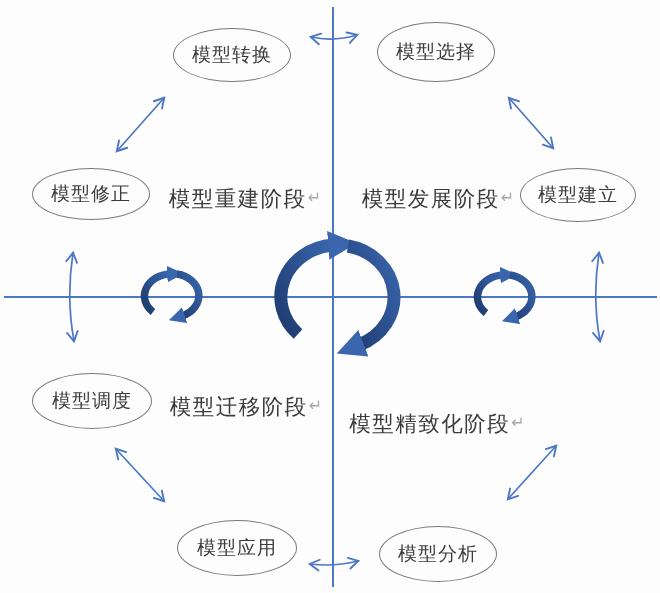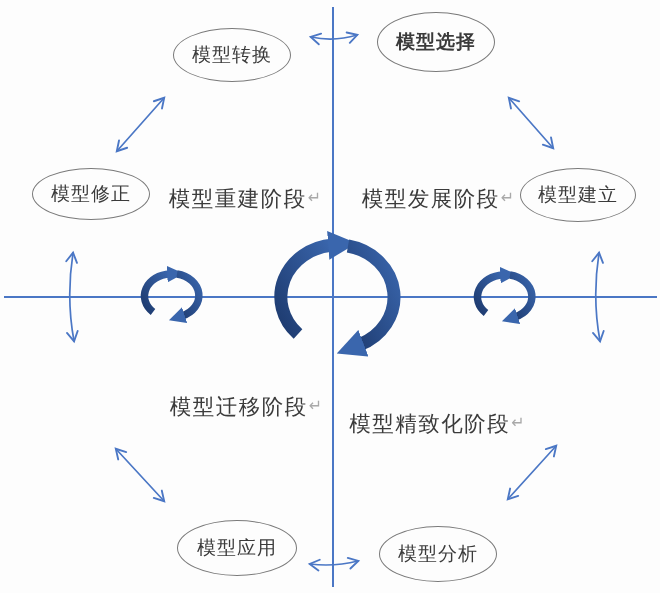--- a/index.html
+++ b/index.html
@@ -99,28 +99,31 @@
 
     <g fill="none" stroke="url(#cyc-grad)" stroke-width="7.5">
       <path d="M 486,313 A 27,22 0 0 1 503,275" marker-end="url(#tri-arrow)"></path>
       <path d="M 510,275 A 27,22 0 0 1 515,317" marker-end="url(#tri-arrow)"></path>
     </g>
   </svg>
 
   <div class="node" style="left:173px;top:28px;width:118px;height:54px;">
     <span>模型转换</span>
   </div>
-  <div class="node" style="left:377px;top:12px;width:118px;height:60px;font-weight:bold;">
+  <div class="node" style="left:377px;top:22px;width:118px;height:60px;">
     <span>模型选择</span>
   </div>
   <div class="node" style="left:32px;top:168px;width:118px;height:52px;">
     <span>模型修正</span>
   </div>
   <div class="node" style="left:520px;top:168px;width:116px;height:54px;">
     <span>模型建立</span>
+  </div>
+  <div class="node" style="left:32px;top:373px;width:120px;height:56px;">
+    <span>模型调度</span>
   </div>
   <div class="node" style="left:177px;top:520px;width:120px;height:56px;">
     <span>模型应用</span>
   </div>
   <div class="node" style="left:379px;top:526px;width:118px;height:56px;">
     <span>模型分析</span>
   </div>
 
   <div class="qlabel" style="left:245px;top:198px;">
     <span>模型重建阶段</span>

